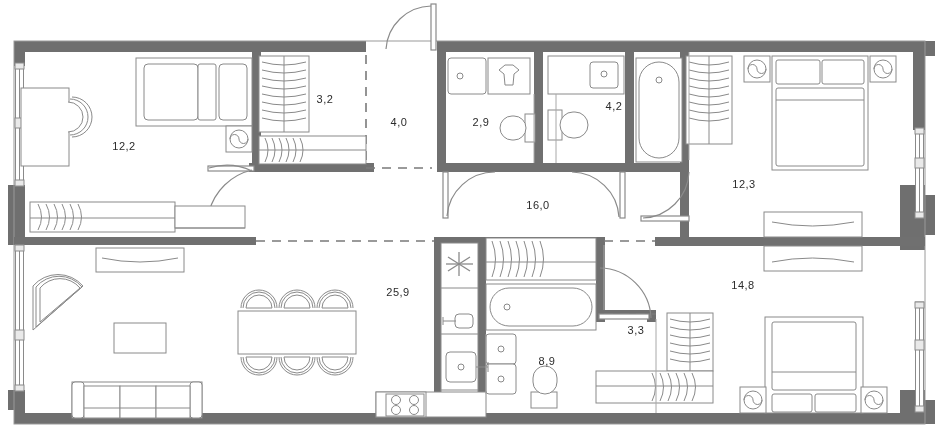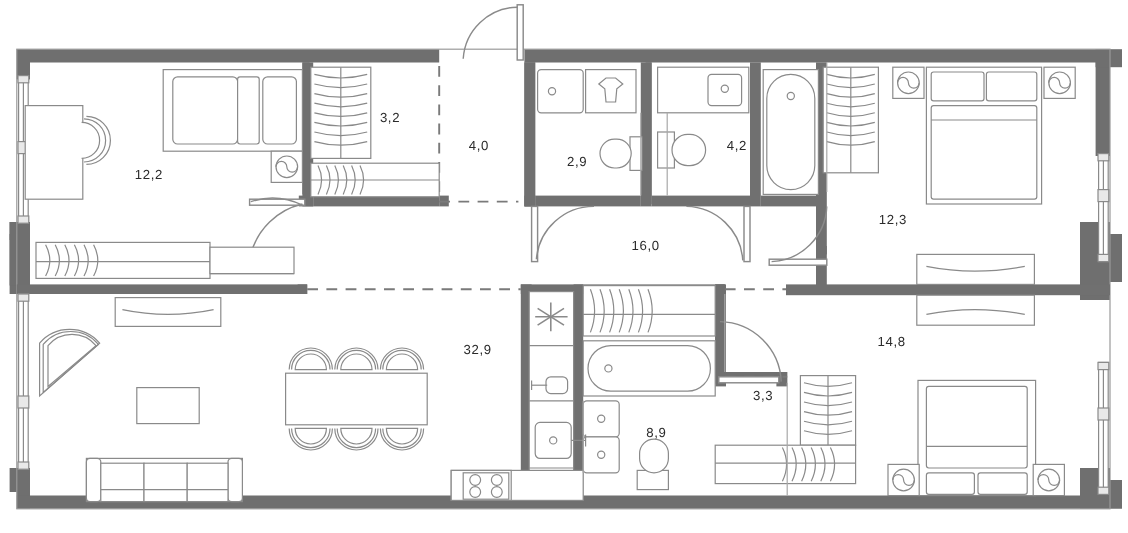--- a/index.html
+++ b/index.html
@@ -482,22 +482,22 @@
       <line x1="604" y1="245" x2="604" y2="310"></line>
       <line x1="656" y1="319" x2="656" y2="413"></line>
       <line x1="486" y1="334" x2="486" y2="394"></line>
     </g>
 
   </svg>
 
   <div class="area-label" style="left:124px;top:146px">12,2</div>
   <div class="area-label" style="left:325px;top:99px">3,2</div>
   <div class="area-label" style="left:399px;top:122px">4,0</div>
-  <div class="area-label" style="left:481px;top:135px">2,9</div>
-  <div class="area-label" style="left:614px;top:122px">4,2</div>
+  <div class="area-label" style="left:481px;top:122px">2,9</div>
+  <div class="area-label" style="left:614px;top:106px">4,2</div>
   <div class="area-label" style="left:538px;top:205px">16,0</div>
   <div class="area-label" style="left:744px;top:184px">12,3</div>
   <div class="area-label" style="left:743px;top:285px">14,8</div>
-  <div class="area-label" style="left:398px;top:292px">32,9</div>
+  <div class="area-label" style="left:398px;top:292px">25,9</div>
   <div class="area-label" style="left:547px;top:361px">8,9</div>
   <div class="area-label" style="left:636px;top:330px">3,3</div>
 
 </div>
 
 </body></html>

